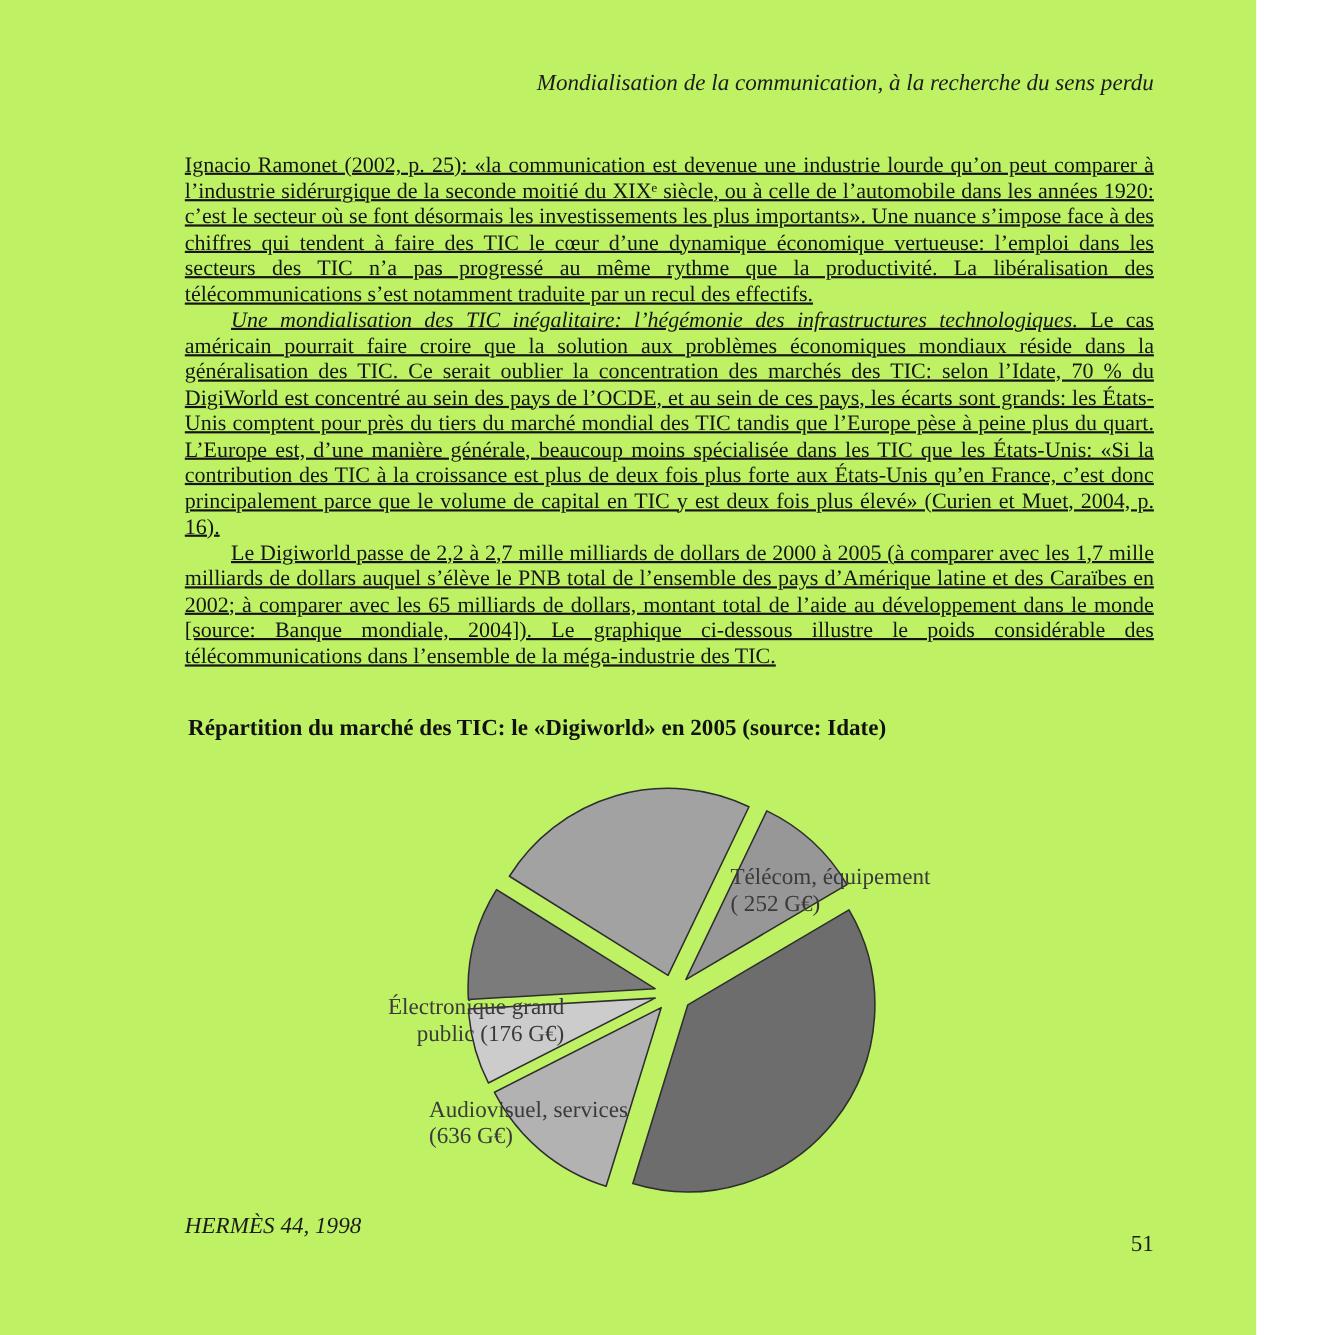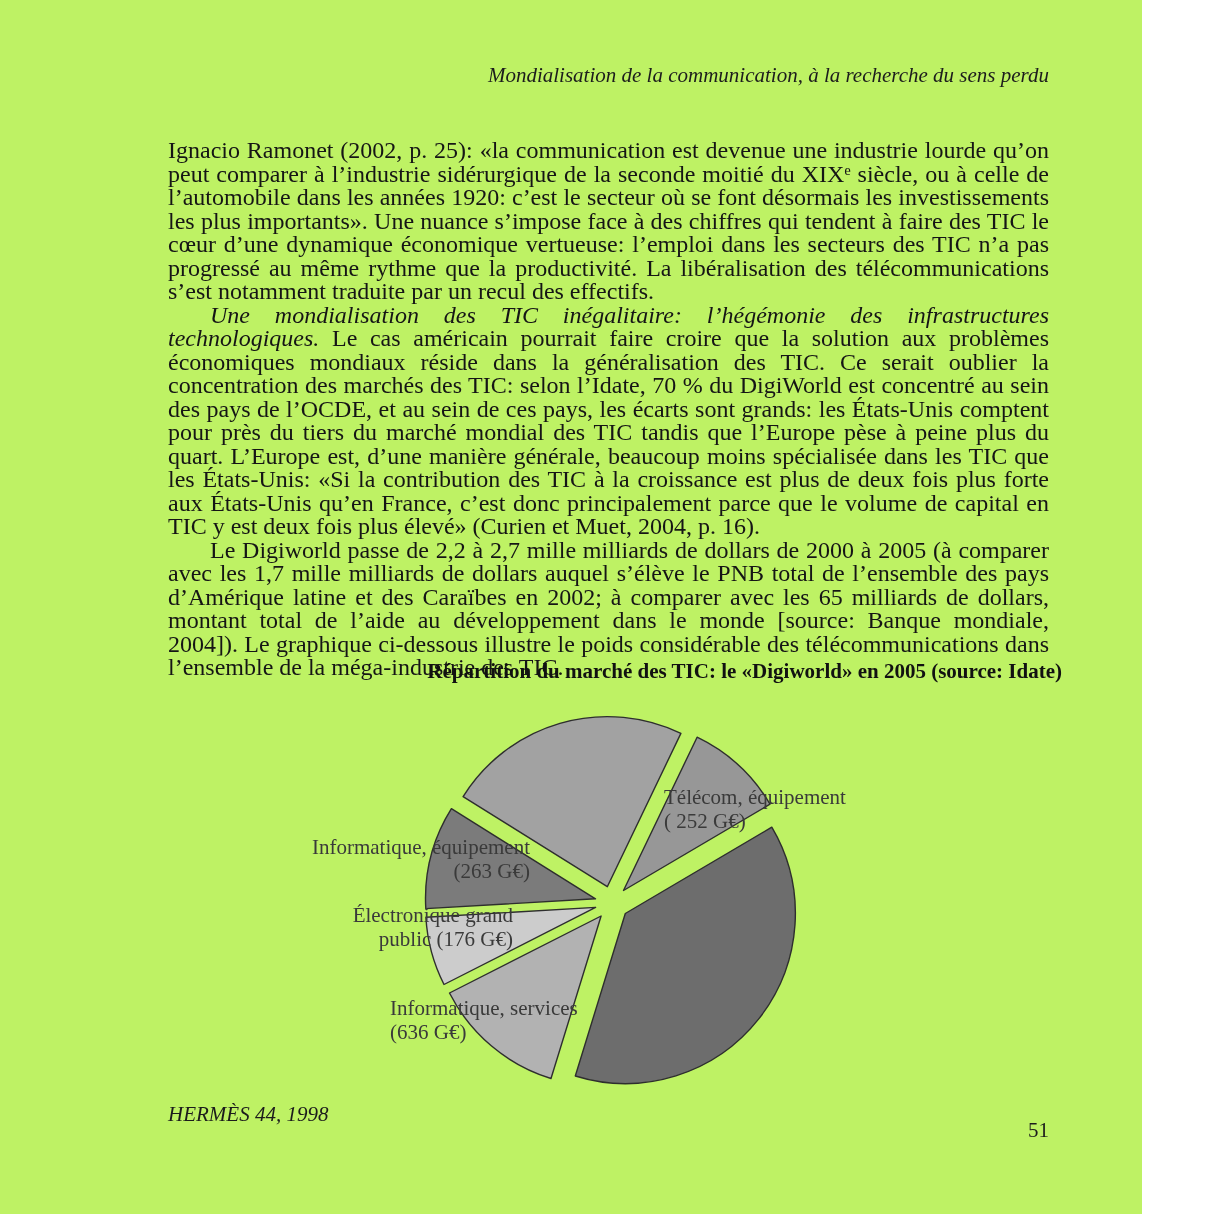--- a/index.html
+++ b/index.html
@@ -21,33 +21,34 @@
     font-style: italic;
     font-size: 21px;
     color: #1c1c1c;
     white-space: nowrap;
   }
   .body-text {
     position: absolute;
     left: 168px;
     top: 139px;
     width: 881px;
-    font-size: 24px;
+    font-size: 20px;
     line-height: 23.5px;
     text-align: justify;
+    text-decoration: underline;
   }
   .body-text p { margin: 0; padding: 0; }
   .body-text p.indent { text-indent: 42px; }
   .chart-title {
     position: absolute;
     left: 168px;
     width: 881px;
     top: 646px;
-    margin: 13px;
-    text-align: right;
+    margin: 3px;
+    text-align: left;
     font-size: 21px;
     font-weight: bold;
     color: #111111;
   }
   .chart-area {
     position: absolute;
     left: 0; top: 0;
     width: 1214px; height: 1214px;
     pointer-events: none;
   }
@@ -110,30 +111,26 @@
         <path d="M 199.1 223.0 L 149.0 385.5 A 170 170 0 0 1 47.5 300.0 Z" fill="#b2b2b2" stroke="#2e2e2e" stroke-width="1.4" stroke-linejoin="round"></path>
         <path d="M 193.6 214.4 L 42.0 291.5 A 170 170 0 0 1 23.9 224.3 Z" fill="#cccccc" stroke="#2e2e2e" stroke-width="1.4" stroke-linejoin="round"></path>
         <path d="M 193.5 205.8 L 23.8 215.6 A 170 170 0 0 1 49.4 115.7 Z" fill="#7b7b7b" stroke="#2e2e2e" stroke-width="1.4" stroke-linejoin="round"></path>
       </svg>
 
     <div class="pie-label lbl-tel-equip">
       <span class="l">Télécom, équipement</span>
       <span class="l">( 252 G€)</span>
     </div>
     <div class="pie-label lbl-audiovisuel">
-      <span class="l">Informatique, services</span>
+      <span class="l">Audiovisuel, services</span>
       <span class="l">(636 G€)</span>
     </div>
     <div class="pie-label lbl-electronique">
       <span class="l">Électronique grand</span>
       <span class="l">public (176 G€)</span>
-    </div>
-    <div class="pie-label lbl-informatique">
-      <span class="l">Informatique, équipement</span>
-      <span class="l">(263 G€)</span>
     </div>
   </div>
 
   <div class="footer">
     <span class="journal">HERMÈS 44, 1998</span>
     <span class="page-num">51</span>
   </div>
 
 </div>
 

